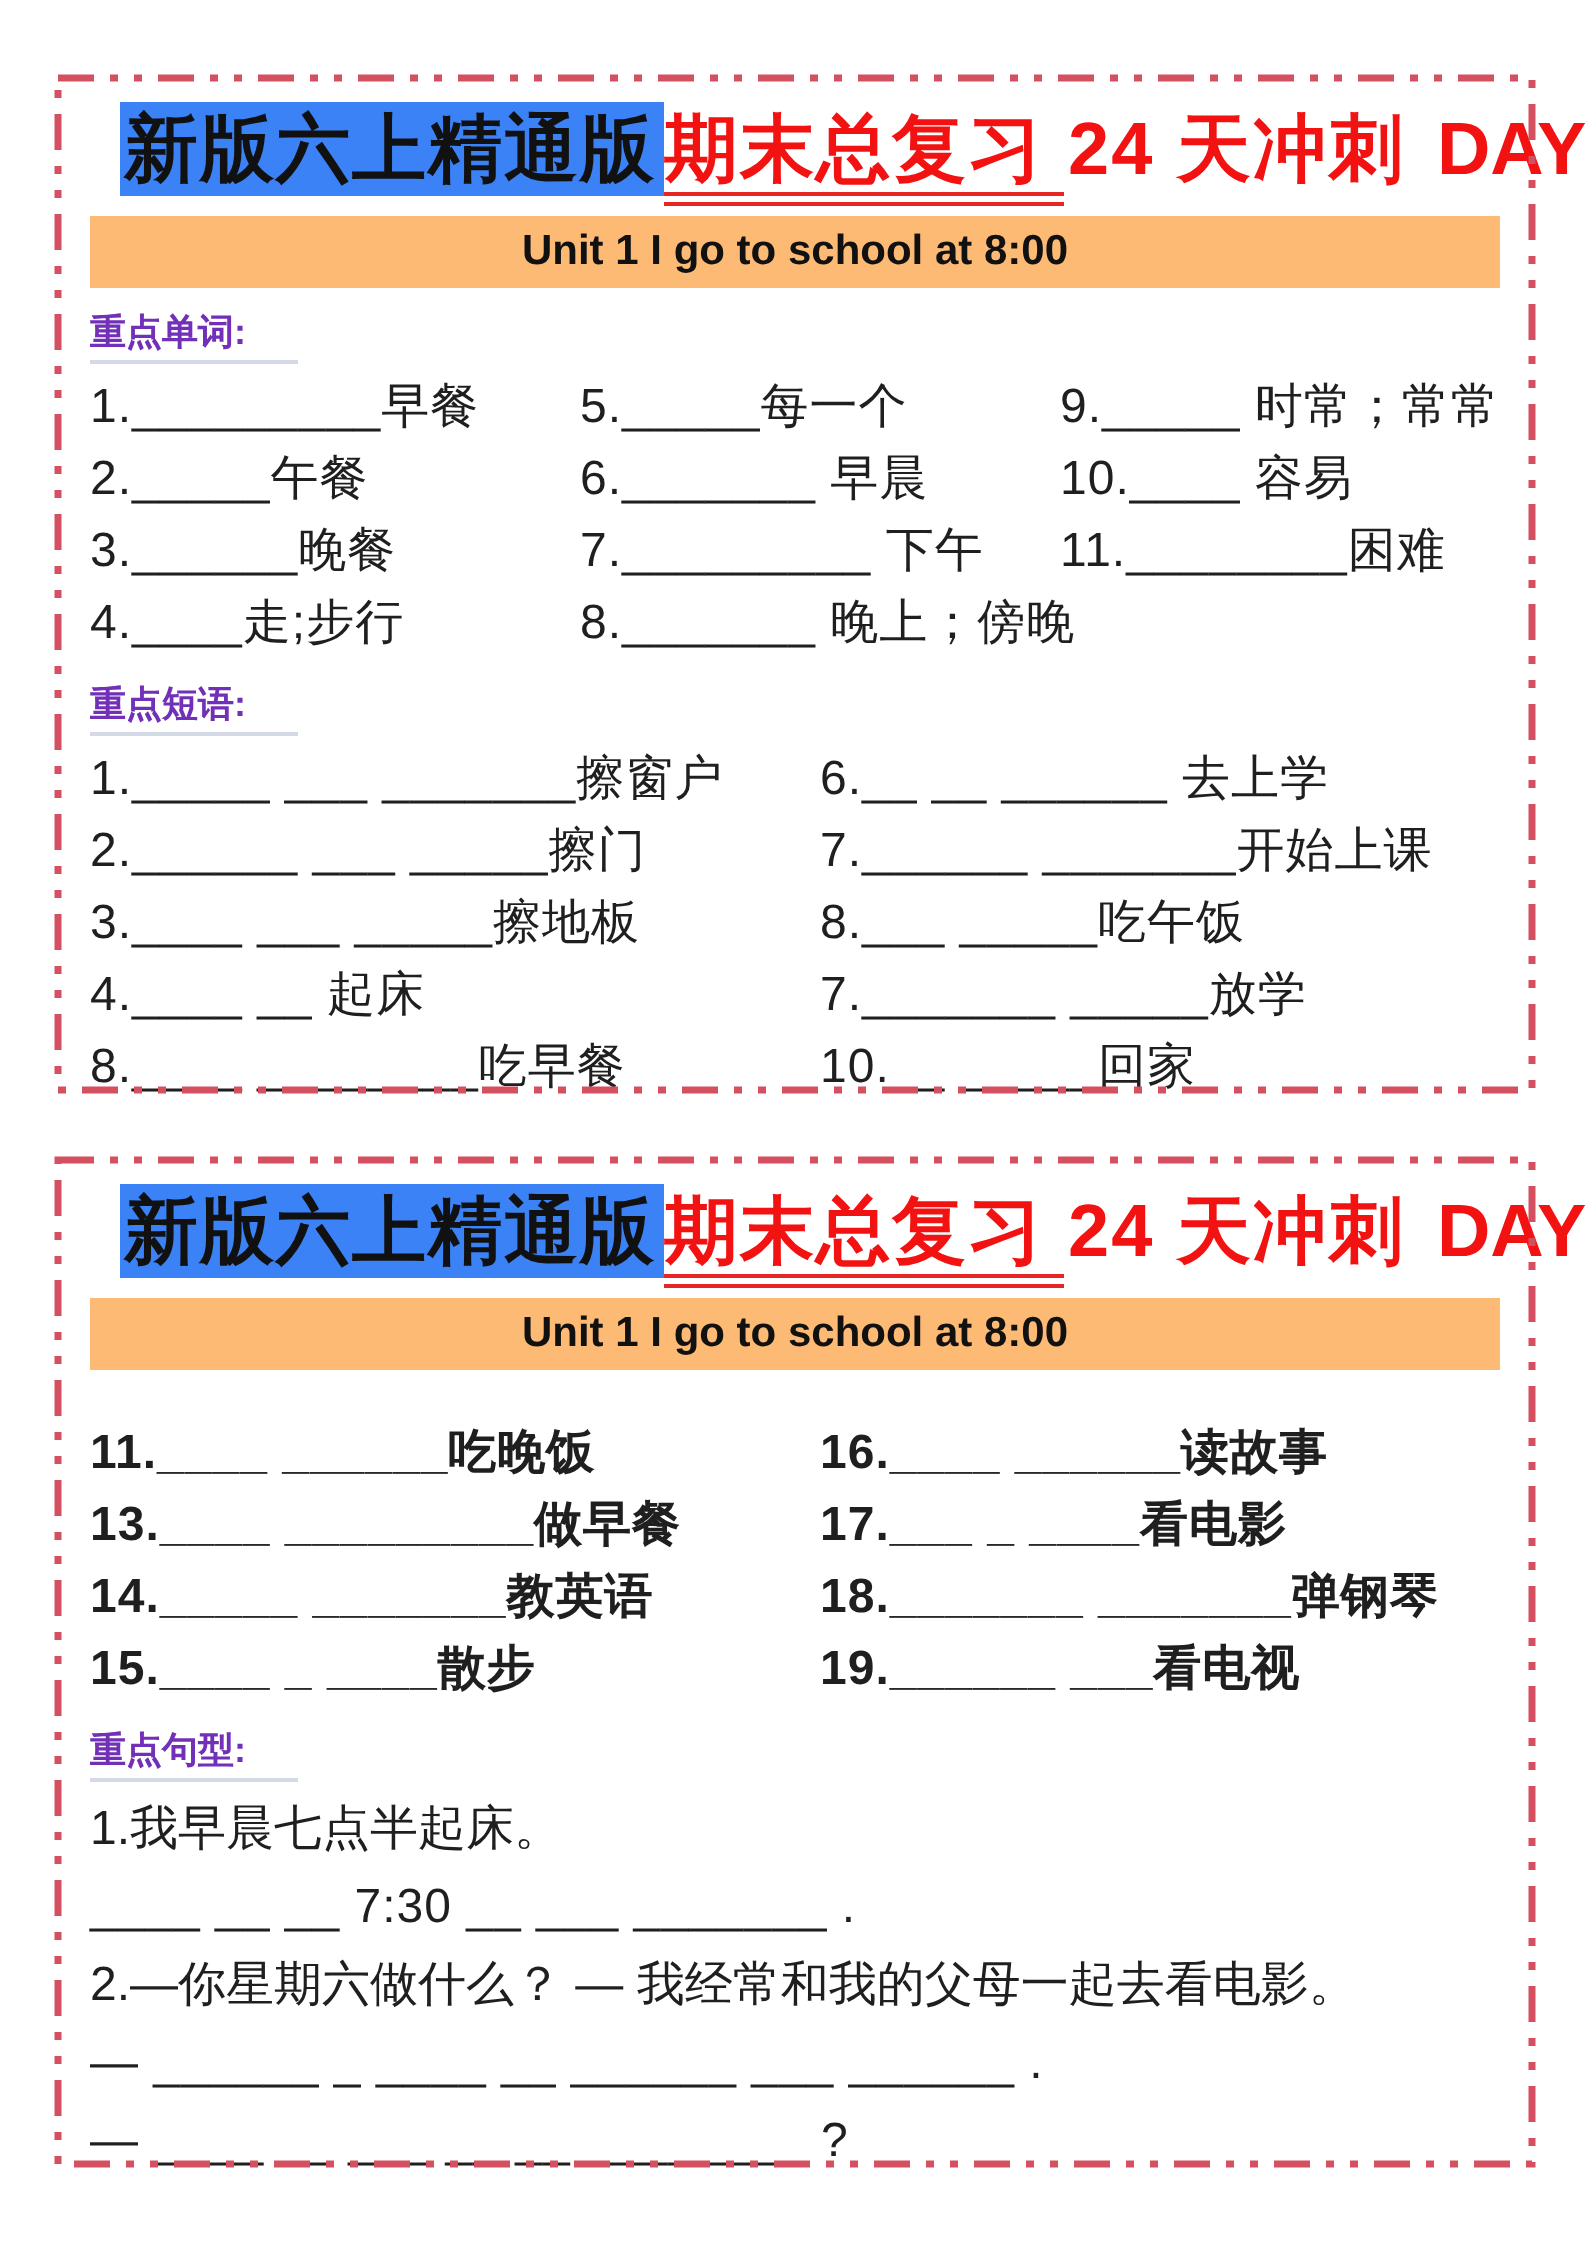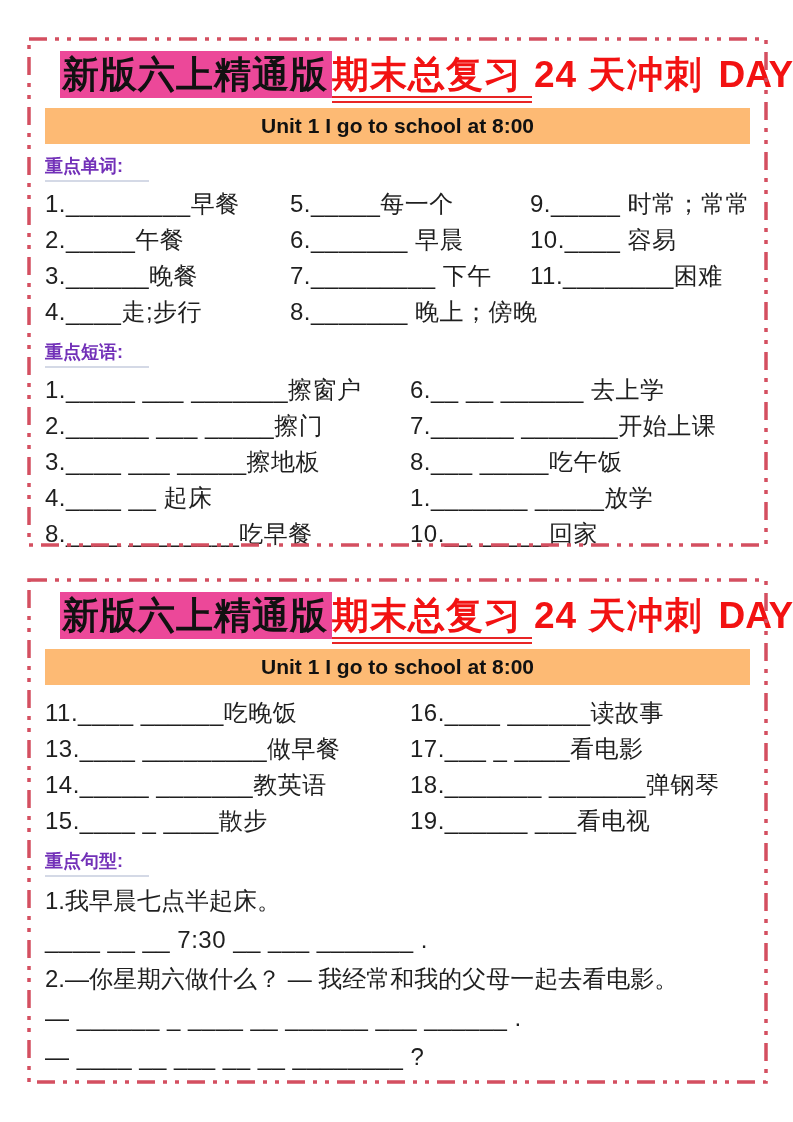--- a/index.html
+++ b/index.html
@@ -9,21 +9,21 @@
     color:#222222;overflow:hidden;
   }
   .panel{position:absolute;left:27px;width:741px;box-sizing:border-box;padding:10px 18px 0 18px;}
   #panel1{top:37px;height:510px;}
   #panel2{top:578px;height:506px;}
   .border-svg{position:absolute;left:0;top:0;width:100%;height:100%;pointer-events:none;}
   .title{
     margin:4px 0 0 15px;font-size:37px;font-weight:bold;line-height:1.3;
     color:#f21212;letter-spacing:1px;white-space:nowrap;
   }
-  .title .hl{background:#ec4899;color:#111111;padding:3px 4px 3px 2px;}
+  .title .hl{background:#3b82f6;color:#111111;padding:3px 4px 3px 2px;}
   .title .ul{border-bottom:7px double #e82525;padding-bottom:1px;padding-right:10px;}
   .title .rest{margin-left:2px;}
   .title .day{margin-left:16px;letter-spacing:0;}
   .subtitle-bar{
     margin-top:9px;height:36px;line-height:36px;background:#fdba74;
     text-align:center;font-size:21px;font-weight:bold;color:#111111;
   }
   .sec-heading{
     margin-top:10px;font-size:18px;font-weight:bold;color:#7230b8;
     display:inline-block;border-bottom:2px solid #d4d9e6;padding:0 26px 2px 0;
@@ -86,38 +86,38 @@
       <div class="row-text blanks">1._____ ___ _______擦窗户</div>
       <div class="row-text blanks">2.______ ___ _____擦门</div>
       <div class="row-text blanks">3.____ ___ _____擦地板</div>
       <div class="row-text blanks">4.____ __ 起床</div>
       <div class="row-text blanks">8.____ ________吃早餐</div>
     </div>
     <div class="pcol2">
       <div class="row-text blanks">6.__ __ ______ 去上学</div>
       <div class="row-text blanks">7.______ _______开始上课</div>
       <div class="row-text blanks">8.___ _____吃午饭</div>
-      <div class="row-text blanks">1._______ _____放学</div>
+      <div class="row-text blanks">7._______ _____放学</div>
       <div class="row-text blanks">10.__ _____回家</div>
     </div>
   </div>
 </div>
 
 <div class="panel" id="panel2">
   <svg class="border-svg" width="741" height="506">
     <rect x="2" y="2" width="737" height="502" fill="none" stroke="#d44f60" stroke-width="3.5" stroke-dasharray="18 8 4 8 4 8"></rect>
   </svg>
 
   <div class="title">
     <span class="hl">新版六上精通版</span><span class="ul">期末总复习</span><span class="rest">24 天冲刺</span><span class="day">DAY2</span>
   </div>
 
   <div class="subtitle-bar">Unit 1 I go to school at 8:00</div>
 
-  <div class="cols" style="margin-top:10px;">
+  <div class="cols" style="margin-top:24px;font-weight:bold;">
     <div class="pcol1">
       <div class="row-text blanks">11.____ ______吃晚饭</div>
       <div class="row-text blanks">13.____ _________做早餐</div>
       <div class="row-text blanks">14._____ _______教英语</div>
       <div class="row-text blanks">15.____ _ ____散步</div>
     </div>
     <div class="pcol2">
       <div class="row-text blanks">16.____ ______读故事</div>
       <div class="row-text blanks">17.___ _ ____看电影</div>
       <div class="row-text blanks">18._______ _______弹钢琴</div>

